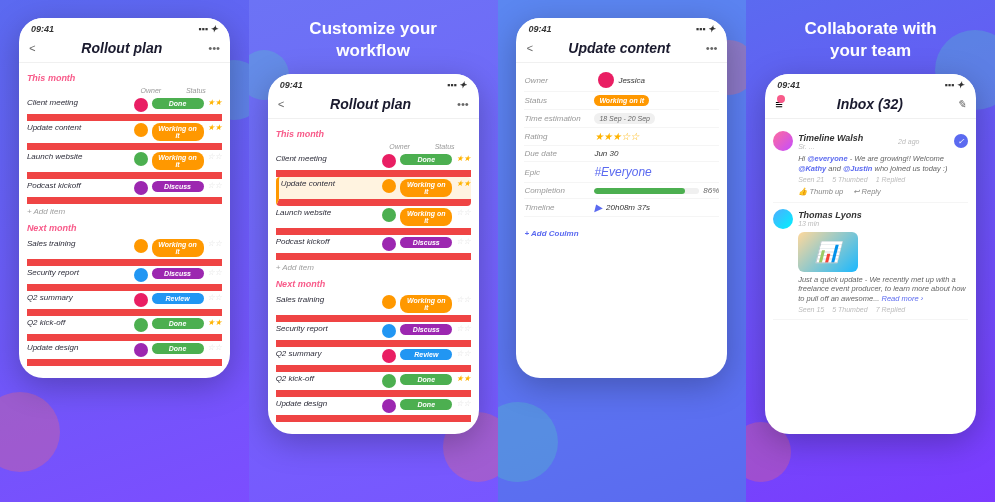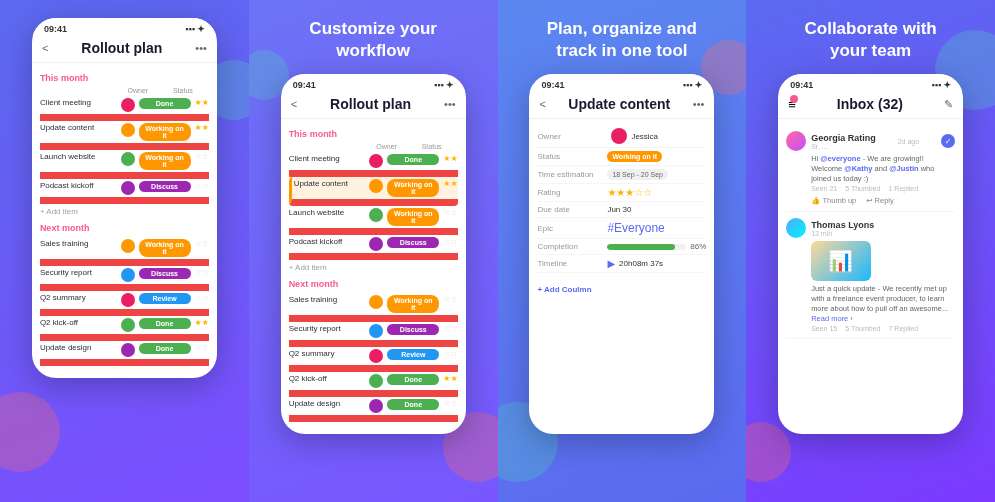--- a/index.html
+++ b/index.html
@@ -32,29 +32,30 @@
       font-size: 17px;
       font-weight: 700;
       text-align: center;
       line-height: 1.3;
       margin-bottom: 12px;
       z-index: 2;
     }
 
     
     .phone {
-      width: 185px;
+      width: 211px;
       background: white;
       border-radius: 24px;
       overflow: hidden;
       box-shadow: 0 8px 32px rgba(0,0,0,0.25);
       position: relative;
       z-index: 2;
       flex: 1;
       max-height: 360px;
+      font-style: italic;
     }
 
     .phone-status-bar {
       background: white;
       display: flex;
       justify-content: space-between;
       align-items: center;
       padding: 6px 12px 2px;
       font-size: 9px;
       font-weight: 600;
@@ -523,21 +524,20 @@
         <span class="status-badge status-done">Done</span>
         <span class="stars" style="color:#ddd;">☆☆</span>
       </div>
     </div>
   </div>
 </div>
 
 <div class="panel panel-3">
   <div class="deco-circle p3-c1"></div>
   <div class="deco-circle p3-c2"></div>
-  <div class="panel-heading">Plan, organize and<br>track in one tool</div>
   <div class="phone">
     <div class="phone-status-bar">
       <span>09:41</span>
       <span>▪▪▪ ✦</span>
     </div>
     <div class="phone-header">
       <span style="font-size:11px;color:#666;">&lt;</span>
       <span class="phone-header-title">Update content</span>
       <span style="font-size:11px;color:#666;">•••</span>
     </div>
@@ -602,21 +602,21 @@
       </div>
       <span class="phone-header-title">Inbox (32)</span>
       <span style="font-size:11px;color:#666;">✎</span>
     </div>
     <div class="phone-content">
 
       <div class="inbox-item">
         <div class="inbox-header">
           <div class="inbox-avatar" style="background: linear-gradient(135deg,#ff6b9d,#c44dff);"></div>
           <div>
-            <div class="inbox-name">Georgia Rating</div>
+            <div class="inbox-name">Timeline Walsh</div>
             <div style="font-size:7px;color:#bbb;">Sr. ...</div>
           </div>
           <div class="inbox-time">2d ago</div>
           <div class="check-icon">✓</div>
         </div>
         <div class="inbox-text">
           Hi <span class="inbox-mention">@everyone</span> - We are growing!! Welcome <span class="inbox-mention">@Kathy</span> and <span class="inbox-mention">@Justin</span> who joined us today :)
         </div>
         <div class="inbox-stats">
           <span class="inbox-stat">Seen 21</span>

